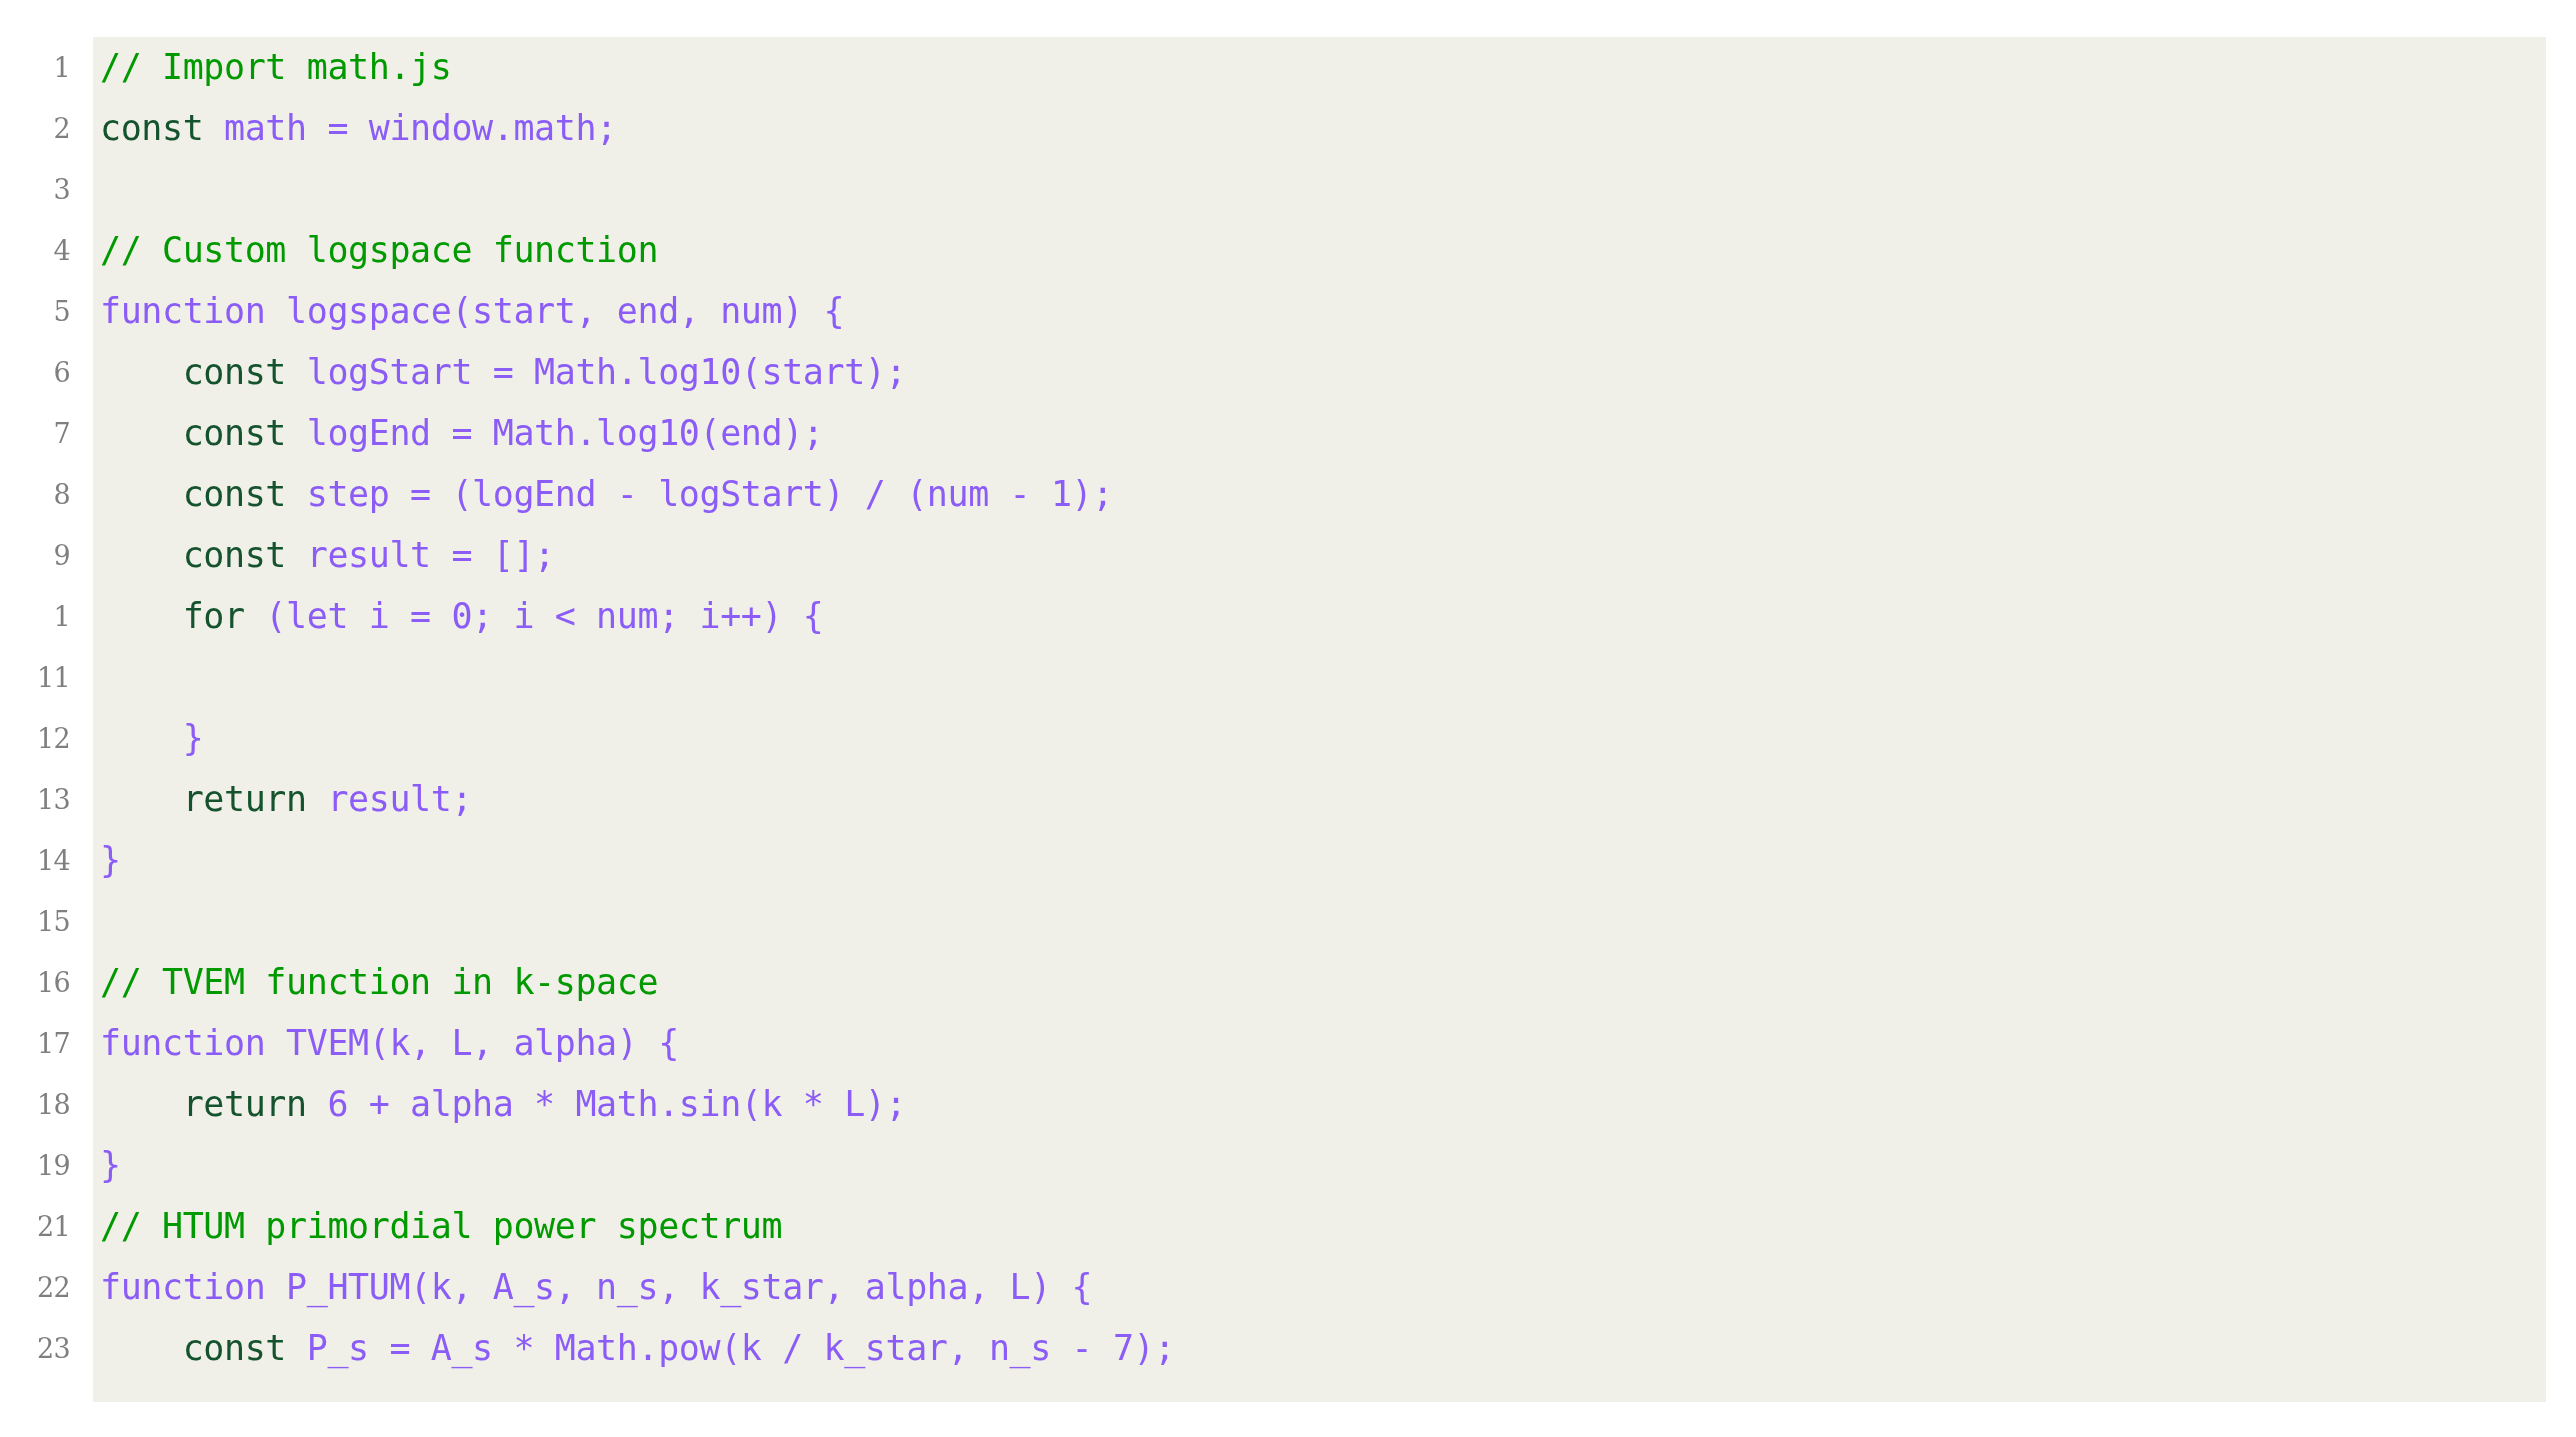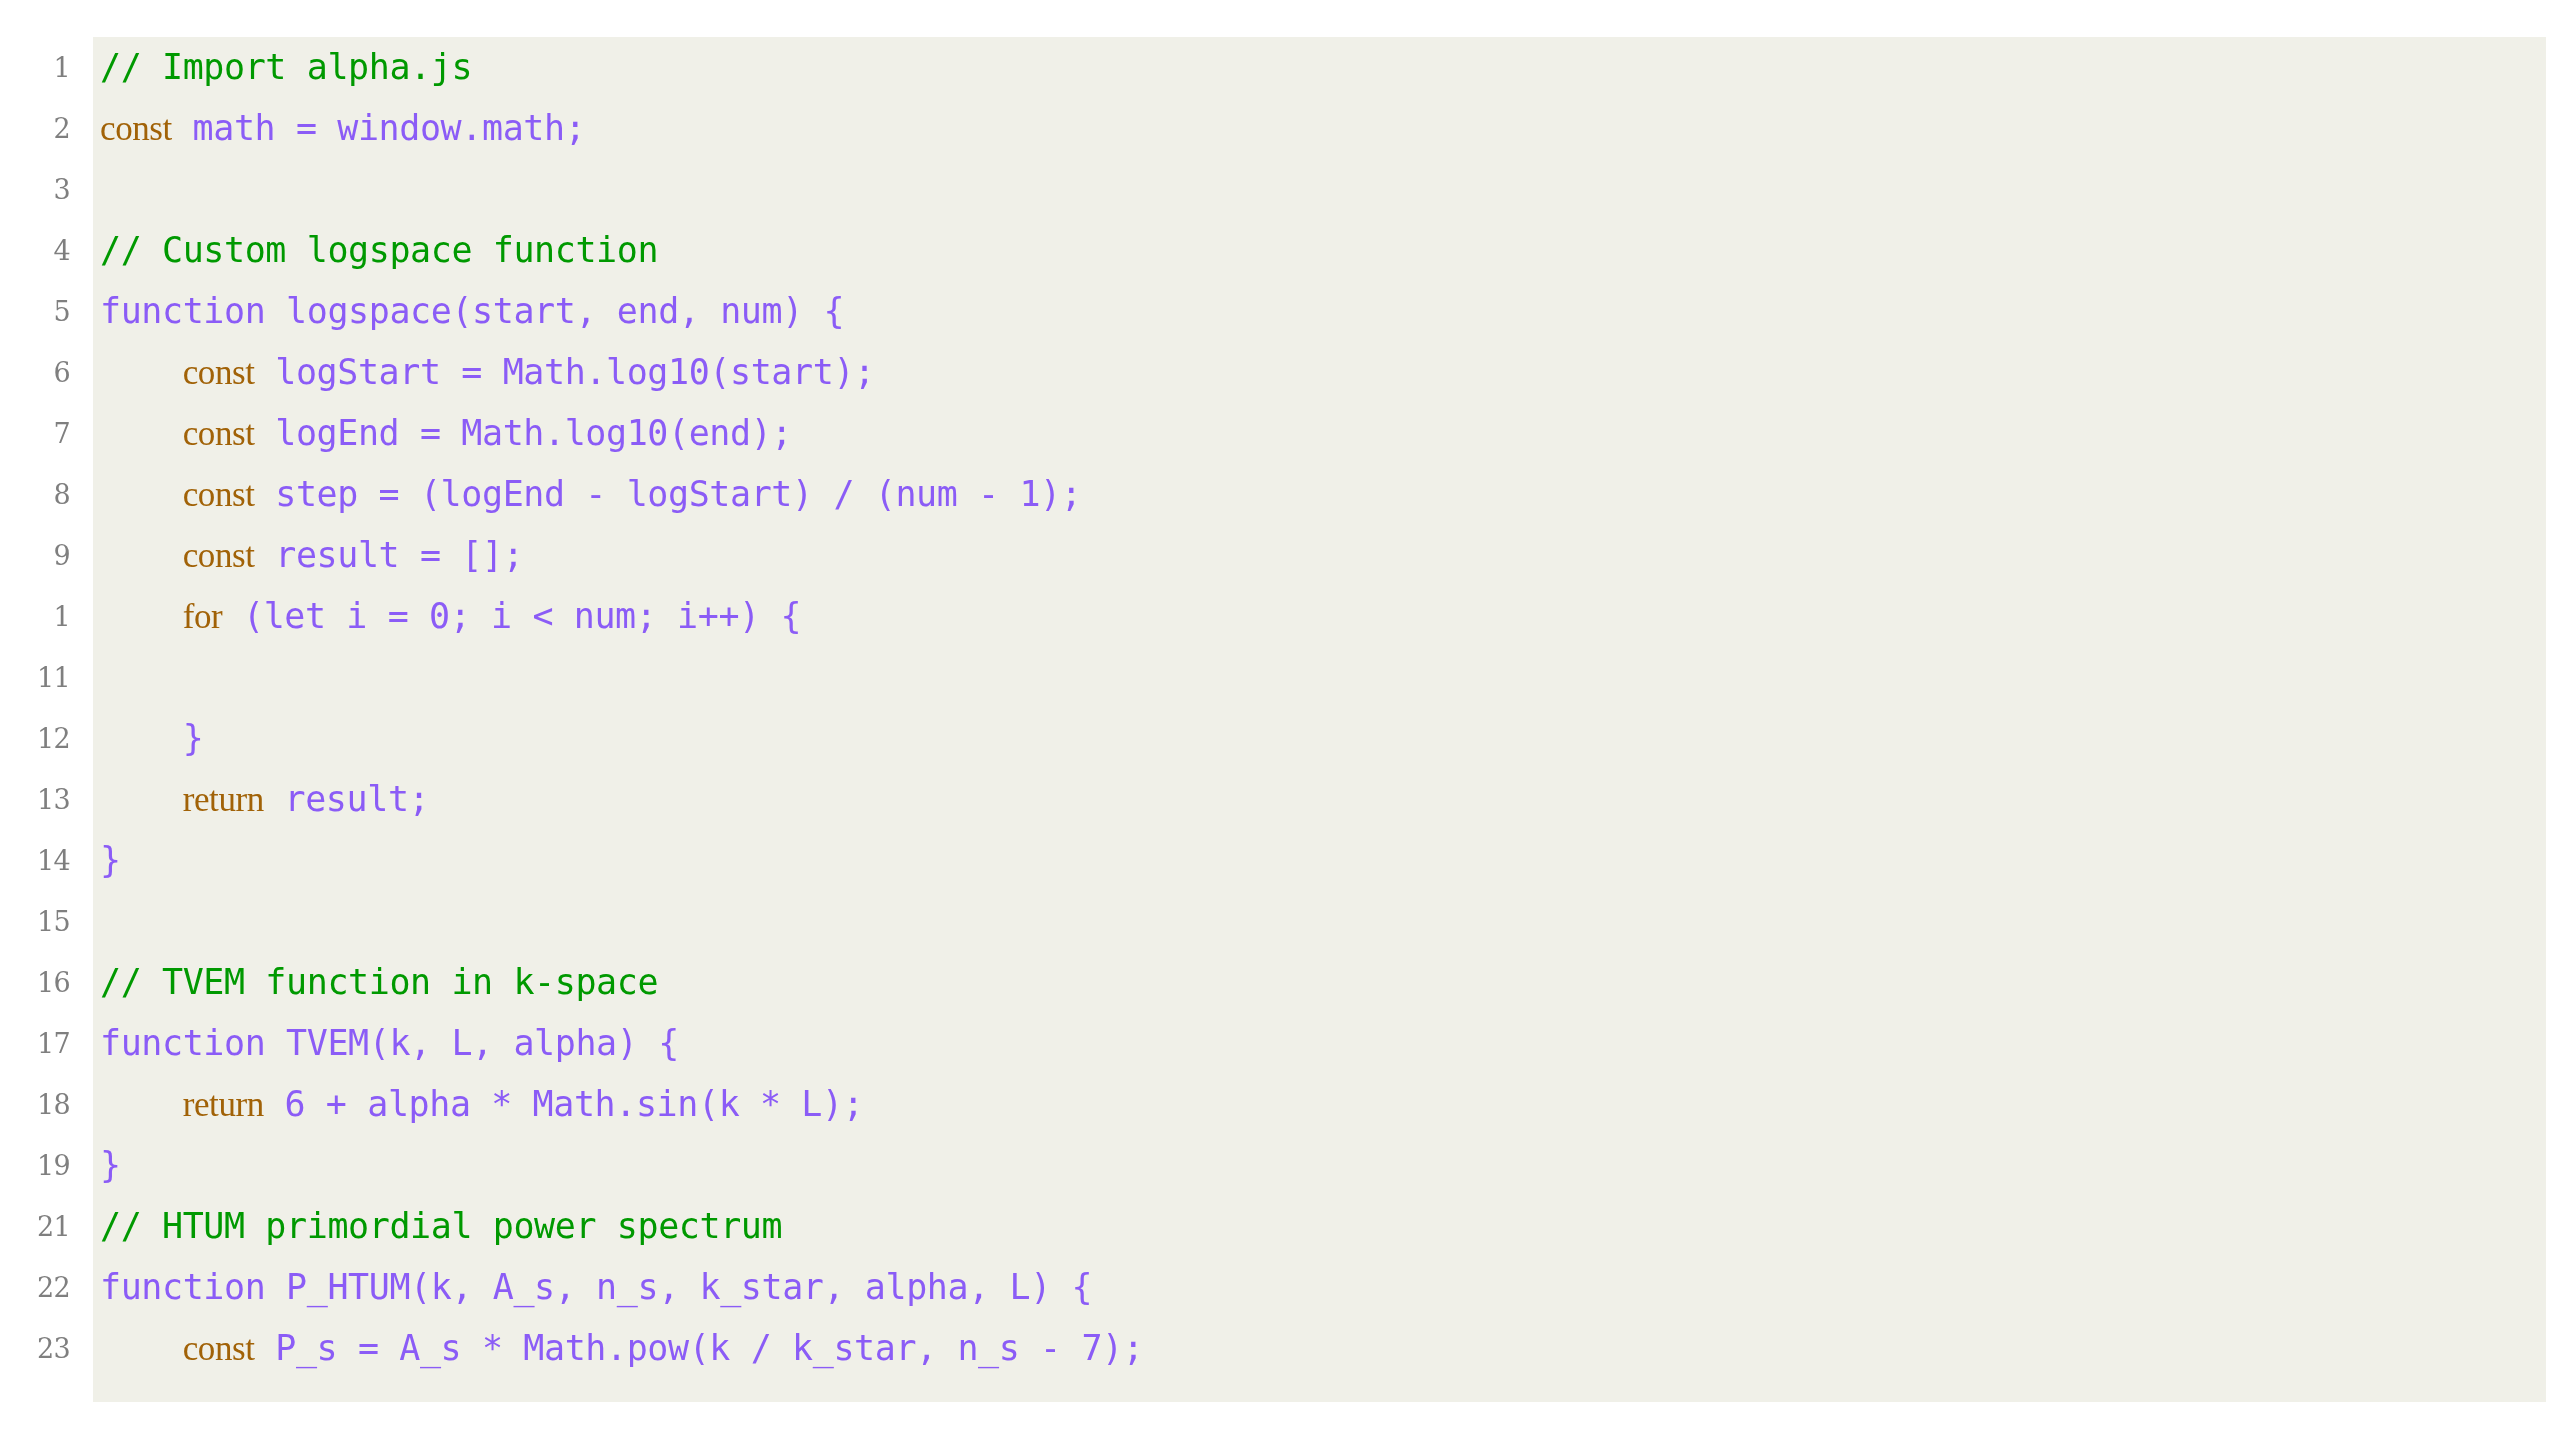--- a/index.html
+++ b/index.html
@@ -66,31 +66,31 @@
     left: 100px;
     top: 0;
     font-family: "DejaVu Sans Mono", monospace;
     font-size: 35px;
     line-height: 61px;
     letter-spacing: -0.4px;
     color: #000000;
     white-space: pre;
   }
 
-  .tok-kw      { color: #a16207; font-family: Liberation Serif, serif; }
+  .tok-kw      { color: #14532d; }
   .tok-comment { color: #009900; }
   .tok-plain   { color: #8b5cf6; }
 </style>
 </head>
 <body>
 
 <div id="listing">
   <div class="code-bg"></div>
   <div class="lines">
-      <div class="code-line"><span class="lineno">1</span><span class="srctext"><span class="tok-comment">// Import alpha.js</span></span></div>
+      <div class="code-line"><span class="lineno">1</span><span class="srctext"><span class="tok-comment">// Import math.js</span></span></div>
       <div class="code-line"><span class="lineno">2</span><span class="srctext"><span class="tok-kw">const</span><span class="tok-plain"> math = window.math;</span></span></div>
       <div class="code-line"><span class="lineno">3</span><span class="srctext"><span class="tok-plain"></span></span></div>
       <div class="code-line"><span class="lineno">4</span><span class="srctext"><span class="tok-comment">// Custom logspace function</span></span></div>
       <div class="code-line"><span class="lineno">5</span><span class="srctext"><span class="tok-plain">function logspace(start, end, num) {</span></span></div>
       <div class="code-line"><span class="lineno">6</span><span class="srctext"><span class="tok-plain">    </span><span class="tok-kw">const</span><span class="tok-plain"> logStart = Math.log10(start);</span></span></div>
       <div class="code-line"><span class="lineno">7</span><span class="srctext"><span class="tok-plain">    </span><span class="tok-kw">const</span><span class="tok-plain"> logEnd = Math.log10(end);</span></span></div>
       <div class="code-line"><span class="lineno">8</span><span class="srctext"><span class="tok-plain">    </span><span class="tok-kw">const</span><span class="tok-plain"> step = (logEnd - logStart) / (num - 1);</span></span></div>
       <div class="code-line"><span class="lineno">9</span><span class="srctext"><span class="tok-plain">    </span><span class="tok-kw">const</span><span class="tok-plain"> result = [];</span></span></div>
       <div class="code-line"><span class="lineno">1</span><span class="srctext"><span class="tok-plain">    </span><span class="tok-kw">for</span><span class="tok-plain"> (let i = 0; i &lt; num; i++) {</span></span></div>
       <div class="code-line"><span class="lineno">11</span></div>

